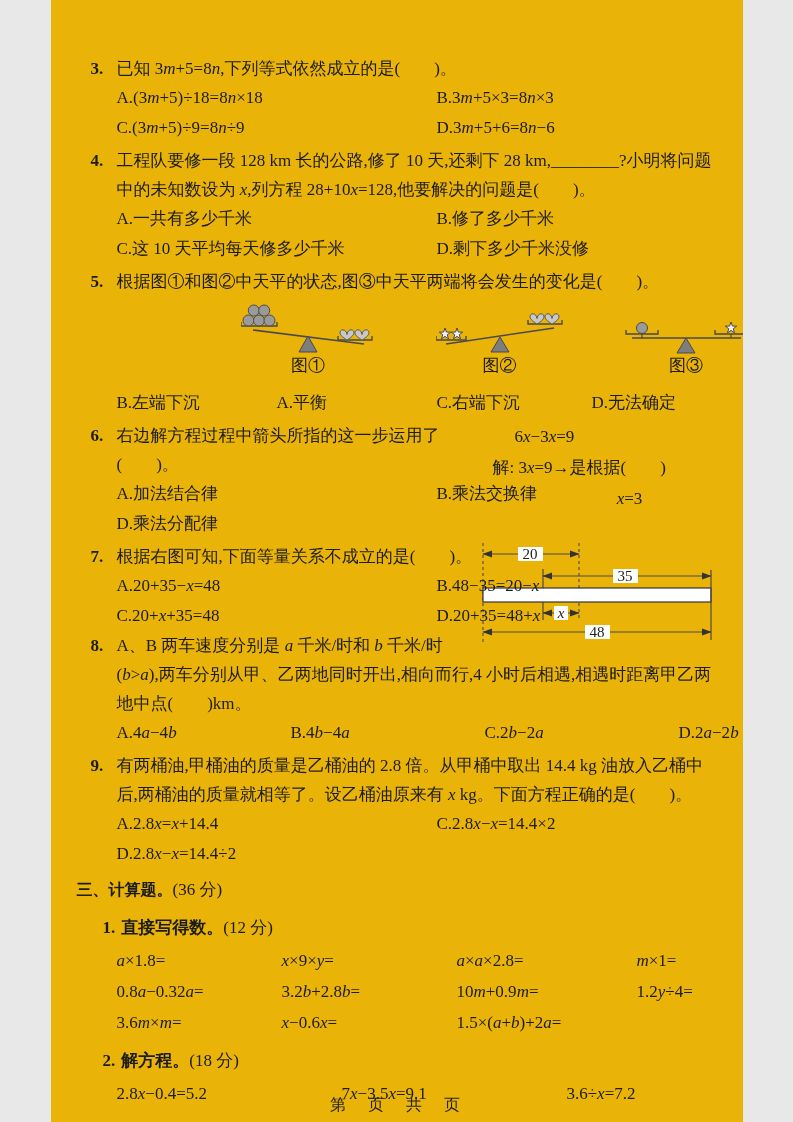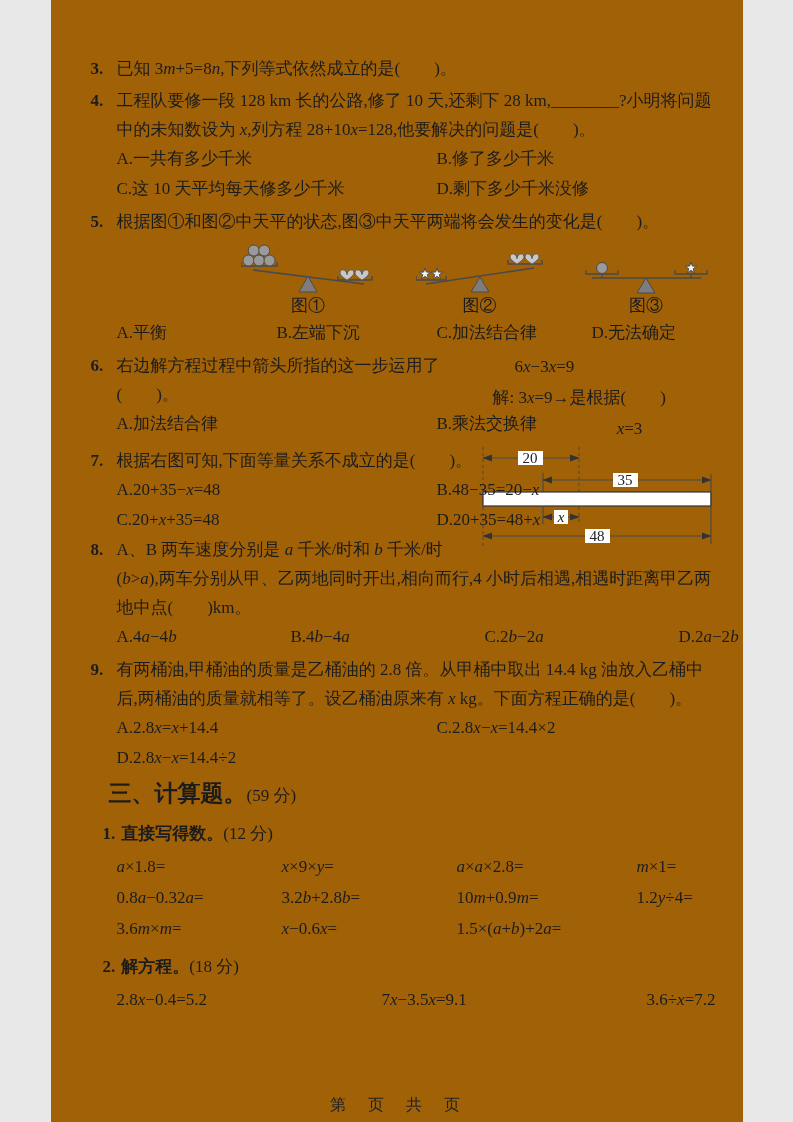--- a/index.html
+++ b/index.html
@@ -1,60 +1,66 @@
 <!DOCTYPE html>
 <html><head>
 <meta charset="utf-8">
 <style>
   html,body{margin:0;padding:0;background:#e8e8e8;}
   .page{
-    width:692px;height:1122px;margin:0 auto;background:#a16207;
+    width:692px;height:1122px;margin:0 auto;background:#eab308;
     font-family:"Liberation Serif","DejaVu Serif",serif;
     color:#1c1c1c;font-size:17px;position:relative;box-sizing:border-box;
     padding:54px 28px 0 40px;overflow:hidden;
   }
   .q{display:flow-root;padding-left:26px;margin-bottom:3px;}
   .qnum{display:inline-block;width:26px;margin-left:-26px;font-weight:bold;}
   .stem{margin:0;line-height:29px;}
   .opts2{display:grid;grid-template-columns:320px 1fr;line-height:30px;}
   .opts4{display:grid;grid-template-columns:160px 160px 155px 1fr;line-height:30px;}
   .opts4b{display:grid;grid-template-columns:150px 170px 170px 1fr;line-height:30px;gap:24px;}
   .opt{white-space:nowrap;}
   i{font-style:italic;}
   
-  .figs{display:flex;margin-left:124px;gap:40px;margin-top:4px;margin-bottom:2px;}
+  .figs{display:flex;margin-left:124px;gap:60px;margin-top:4px;margin-bottom:12px;}
   .fig{text-align:center;}
   .fig svg{display:block;}
   .fig-label{font-size:17px;line-height:20px;margin-top:0px;}
   
   .side-box{float:right;width:240px;height:92px;line-height:31px;padding-left:18px;box-sizing:border-box;}
   .side-l1{padding-left:22px;}
   .side-l3{padding-left:52px;text-align:center;}
   
   .diagram-box{float:right;width:240px;margin-top:-2px;}
   .seg-dim{font-size:15px;fill:#222;}
   .seg-x{font-style:italic;font-family:"Liberation Serif","DejaVu Serif",serif;}
   
   .sec-title{margin:6px 0 2px -14px;line-height:30px;}
-  .sec-title b{font-size:23px;margin-left:32px;}
+  .sec-title b{font-size:16px;}
   .sub-title{margin:8px 0 2px 12px;line-height:30px;}
   .sub-num{font-weight:bold;margin-right:6px;}
   .sub-name{font-weight:bold;}
   .calc-grid{display:grid;grid-template-columns:165px 175px 180px 1fr;line-height:31px;padding-left:26px;}
-  .eq-grid{display:grid;grid-template-columns:225px 225px 1fr;line-height:31px;padding-left:26px;margin-top:2px;gap:40px;}
+  .eq-grid{display:grid;grid-template-columns:225px 225px 1fr;line-height:31px;padding-left:26px;margin-top:2px;}
   .footer{position:absolute;left:0;right:0;bottom:6px;text-align:center;font-size:16px;letter-spacing:3px;color:#222;}
   svg line,svg path.pan{stroke:#4a4a4a;}
 </style>
 </head>
 <body>
 
 <div class="page">
 
   <div class="q">
     <p class="stem"><b class="qnum">3.</b><span>已知 3<i>m</i>+5=8<i>n</i>,下列等式依然成立的是(　　)。</span></p>
+    <div class="opts2">
+      <span class="opt">A.(3<i>m</i>+5)÷18=8<i>n</i>×18</span>
+      <span class="opt">B.3<i>m</i>+5×3=8<i>n</i>×3</span>
+      <span class="opt">C.(3<i>m</i>+5)÷9=8<i>n</i>÷9</span>
+      <span class="opt">D.3<i>m</i>+5+6=8<i>n</i>−6</span>
+    </div>
   </div>
 
   <div class="q">
     <p class="stem"><b class="qnum">4.</b><span>工程队要修一段 128 km 长的公路,修了 10 天,还剩下 28 km,________?小明将问题中的未知数设为 <i>x</i>,列方程 28+10<i>x</i>=128,他要解决的问题是(　　)。</span></p>
     <div class="opts2">
       <span class="opt">A.一共有多少千米</span>
       <span class="opt">B.修了多少千米</span>
       <span class="opt">C.这 10 天平均每天修多少千米</span>
       <span class="opt">D.剩下多少千米没修</span>
     </div>
@@ -113,37 +119,38 @@
           <circle cx="18" cy="28" r="5.5" fill="#9a9a9a" stroke="#4a4a4a"></circle>
           <line x1="107" y1="34" x2="107" y2="38" stroke-width="1.2"></line>
           <path class="pan" d="M91,30 L91,34 L123,34 L123,30" fill="none" stroke-width="1.4"></path>
           <polygon transform="translate(107,28)" points="0,-6 1.41,-1.94 5.71,-1.85 2.28,0.74 3.53,4.85 0,2.4 -3.53,4.85 -2.28,0.74 -5.71,-1.85 -1.41,-1.94" fill="#f0f0f0" stroke="#4a4a4a"></polygon>
         </svg>
         <div class="fig-label">图③</div>
       </div>
     </div>
 
     <div class="opts4">
+      <span class="opt">B.左端下沉</span>
       <span class="opt">A.平衡</span>
-      <span class="opt">B.左端下沉</span>
-      <span class="opt">C.加法结合律</span>
+      <span class="opt">C.右端下沉</span>
       <span class="opt">D.无法确定</span>
     </div>
   </div>
 
   <div class="q">
     <div class="side-box">
       <div class="side-l1">6<i>x</i>−3<i>x</i>=9</div>
       <div>解: 3<i>x</i>=9→是根据(　　)</div>
       <div class="side-l3"><i>x</i>=3</div>
     </div>
     <p class="stem"><b class="qnum">6.</b><span>右边解方程过程中箭头所指的这一步运用了(　　)。</span></p>
     <div class="opts2">
       <span class="opt">A.加法结合律</span>
       <span class="opt">B.乘法交换律</span>
+      <span class="opt">D.乘法分配律</span>
     </div>
   </div>
 
   <div class="q">
     <div class="diagram-box">
       <svg width="240" height="106" viewBox="0 0 240 106">
         <defs>
           <marker id="arr" markerWidth="9" markerHeight="8" refX="7.5" refY="3" orient="auto-start-reverse">
             <path d="M0,0 L8,3 L0,6 Z" fill="#333"></path>
           </marker>
@@ -189,21 +196,21 @@
   <div class="q">
     <p class="stem"><b class="qnum">9.</b><span>有两桶油,甲桶油的质量是乙桶油的 2.8 倍。从甲桶中取出 14.4 kg 油放入乙桶中后,两桶油的质量就相等了。设乙桶油原来有 <i>x</i> kg。下面方程正确的是(　　)。</span></p>
     <div class="opts2">
       <span class="opt">A.2.8<i>x</i>=<i>x</i>+14.4</span>
       <span class="opt">C.2.8<i>x</i>−<i>x</i>=14.4×2</span>
       <span class="opt">D.2.8<i>x</i>−<i>x</i>=14.4÷2</span>
     </div>
   </div>
 
   <div class="sec-title">
-    <b>三、计算题。</b><span>(59 分)</span>
+    <b>三、计算题。</b><span>(36 分)</span>
   </div>
 
   <div class="sub-title">
     <span class="sub-num">1.</span><span class="sub-name">直接写得数。</span><span>(12 分)</span>
   </div>
 
   <div class="calc-grid">
     <span class="opt"><i>a</i>×1.8=</span>
     <span class="opt"><i>x</i>×9×<i>y</i>=</span>
     <span class="opt"><i>a</i>×<i>a</i>×2.8=</span>

